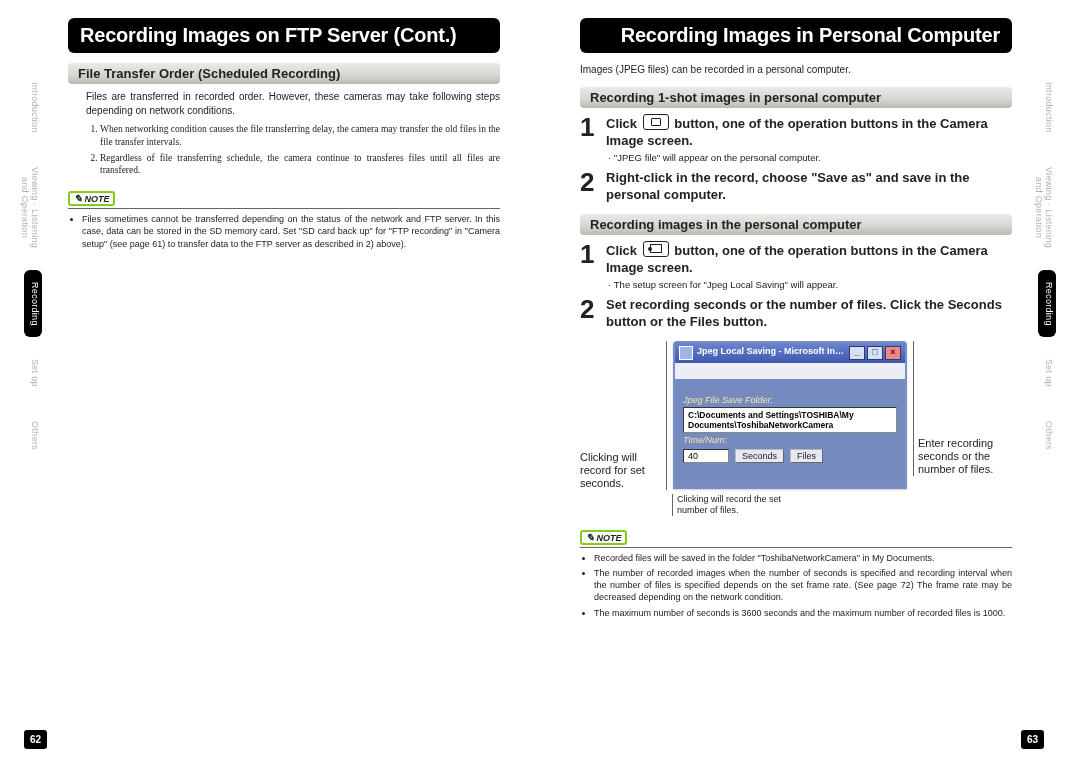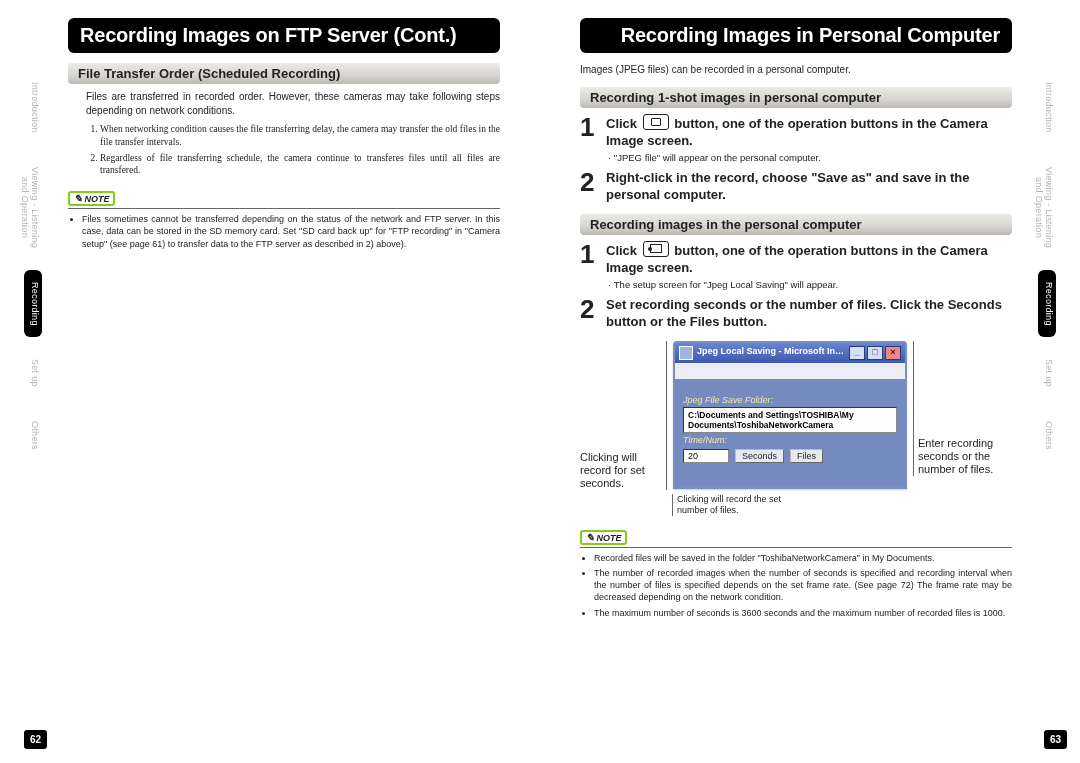--- a/index.html
+++ b/index.html
@@ -179,21 +179,21 @@
     position: absolute;
     bottom: 14px;
     background: #000;
     color: #fff;
     font-size: 10px;
     font-weight: bold;
     padding: 4px 6px;
     border-radius: 3px;
   }
   .page.left .page-num { left: 24px; }
-  .page.right .page-num { right: 13px; }
+  .page.right .page-num { right: 36px; }
 
   
   .dialog-wrap {
     display: flex;
     align-items: flex-start;
     margin-top: 10px;
     font-size: 9px;
   }
   .dialog-side { width: 82px; font-size: 11px; line-height: 1.2; }
   .dialog-side.left { text-align: left; padding-top: 110px; border-right: 1px solid #666; padding-right:4px;}
@@ -379,21 +379,21 @@
               <div class="winbtn">_</div>
               <div class="winbtn">□</div>
               <div class="winbtn close">×</div>
             </div>
           </div>
           <div class="dlg-body">
             <div class="dlg-label">Jpeg File Save Folder:</div>
             <div class="dlg-input">C:\Documents and Settings\TOSHIBA\My Documents\ToshibaNetworkCamera</div>
             <div class="dlg-label">Time/Num:</div>
             <div class="dlg-row">
-              <div class="dlg-val">20</div>
+              <div class="dlg-val">40</div>
               <div class="dlg-btn">Seconds</div>
               <div class="dlg-btn">Files</div>
             </div>
           </div>
         </div>
       </div>
       <div class="dialog-side right">Enter recording seconds or the number of files.</div>
     </div>
     <div class="callout-below">Clicking will record the set number of files.</div>
 

